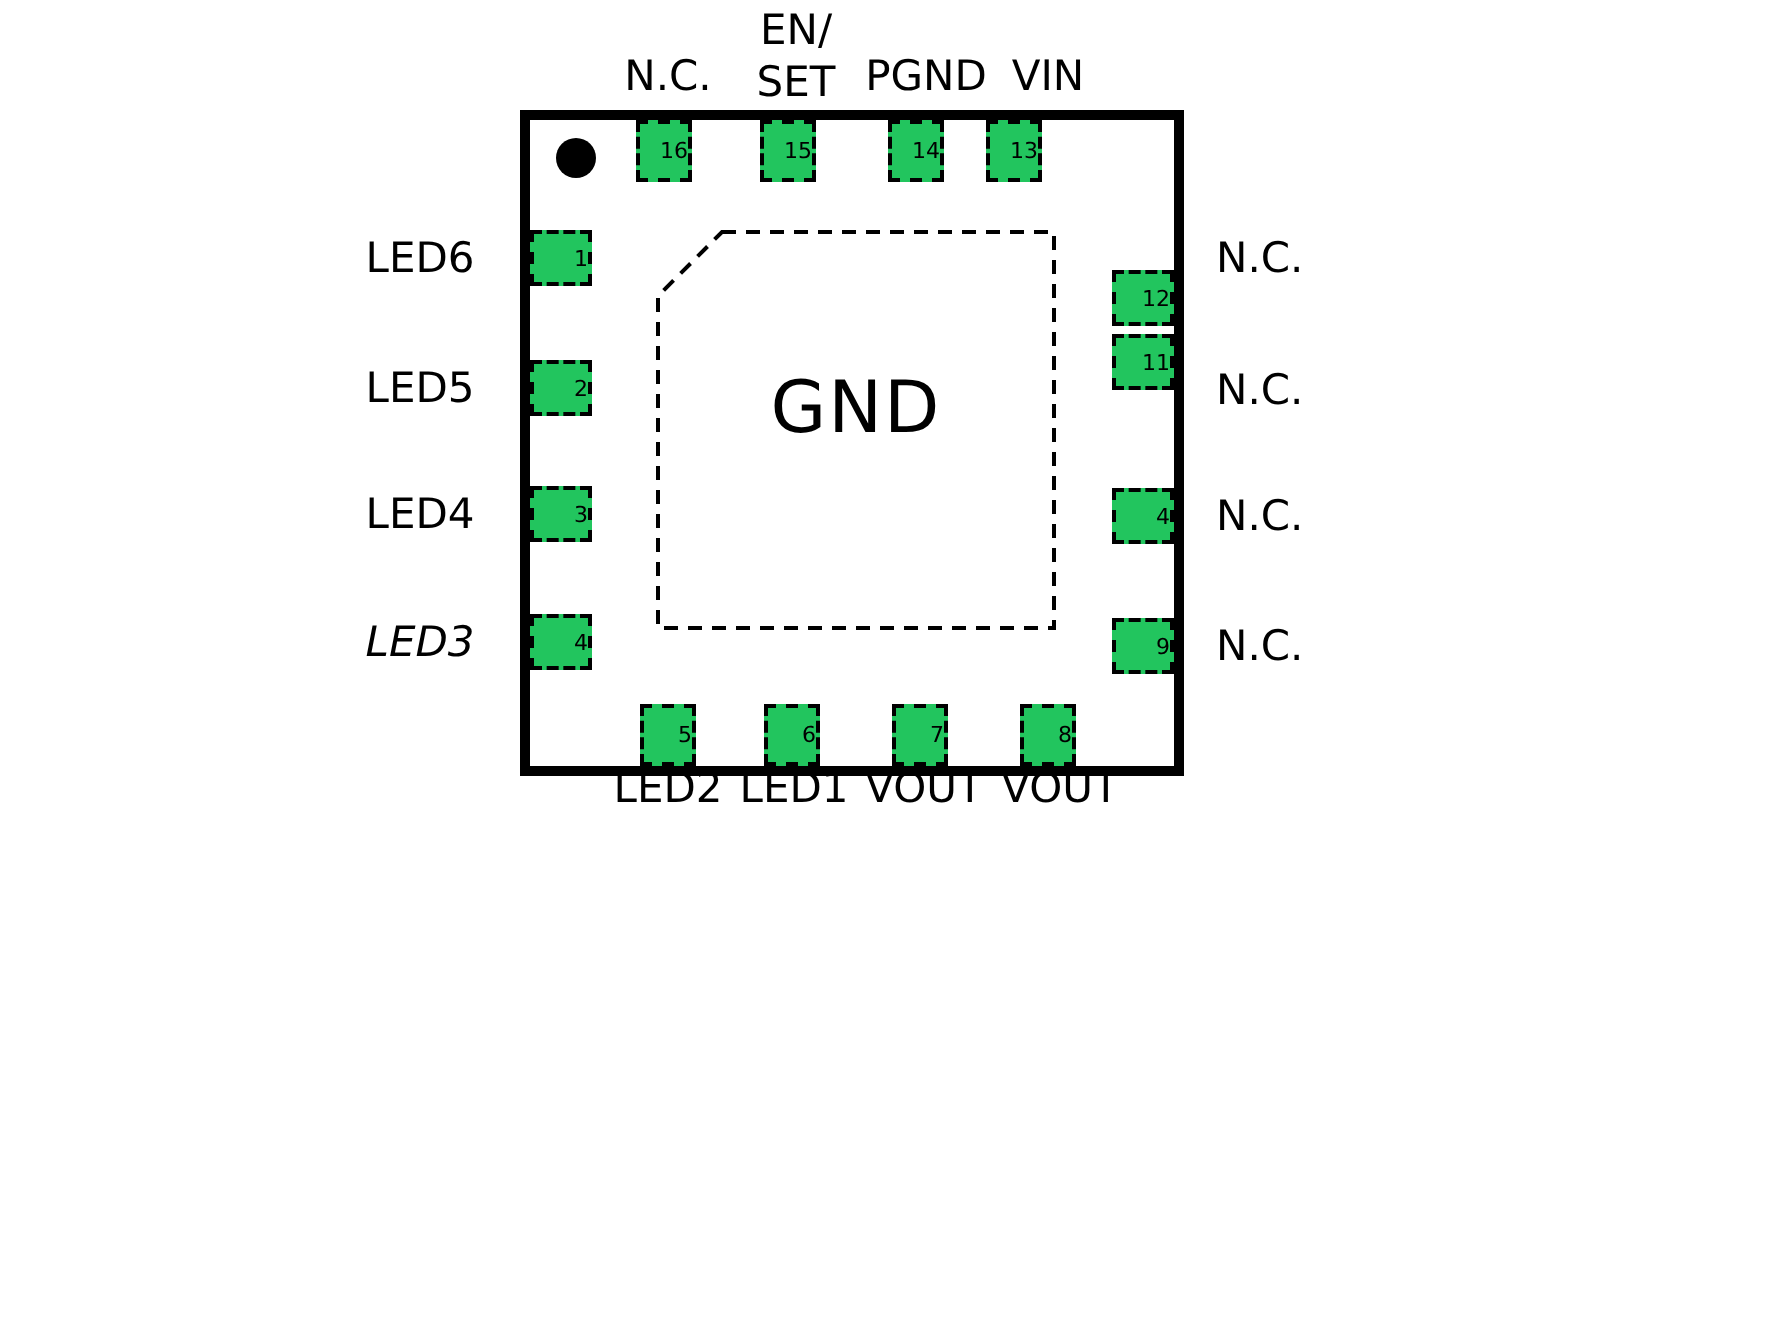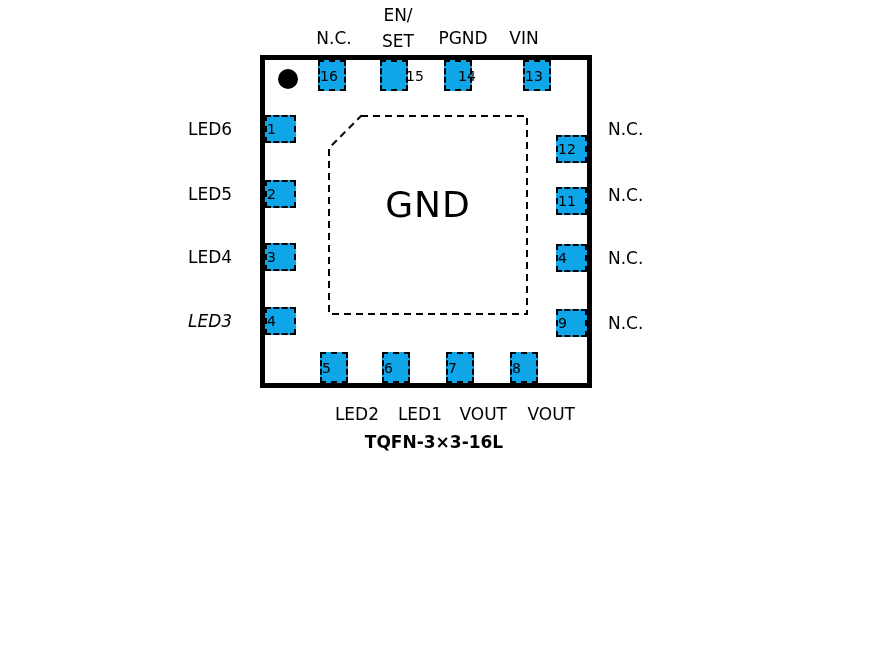--- a/index.html
+++ b/index.html
@@ -30,31 +30,31 @@
     box-sizing: border-box;
     background: #fff;
   }
   
   .pin {
     position: absolute;
     border: 2px dashed #000;
     box-sizing: border-box;
     display: flex;
     align-items: center;
-    justify-content: flex-start;
-    font-size: 14px;
-    background: #0ea5e9;
+    justify-content: flex-end;
+    font-size: 11px;
+    background: #22c55e;
   }
   .pin-top    { width: 28px; height: 31px; top: 0; }
   .pin-bottom { width: 28px; height: 31px; bottom: 0; }
   .pin-left   { width: 31px; height: 28px; left: 0; }
   .pin-right  { width: 31px; height: 28px; right: 0; }
-  .pt0 { left: 53px; }  .pt1 { left: 115px; padding-left: 24px; } .pt2 { left: 179px; padding-left: 12px; } .pt3 { left: 258px; }
+  .pt0 { left: 53px; }  .pt1 { left: 115px; padding-left: 24px; } .pt2 { left: 179px; padding-left: 12px; } .pt3 { left: 228px; }
   .pl0 { top: 55px; }   .pl1 { top: 120px; }  .pl2 { top: 183px; }  .pl3 { top: 247px; }
-  .pr0 { top: 55px; margin-top: 20px; }   .pr1 { top: 127px; margin-left: 27px; }  .pr2 { top: 184px; }  .pr3 { top: 249px; }
+  .pr0 { top: 55px; margin-top: 20px; }   .pr1 { top: 107px; margin-left: 27px; }  .pr2 { top: 184px; }  .pr3 { top: 249px; }
   .pb0 { left: 55px; }  .pb1 { left: 117px; } .pb2 { left: 181px; } .pb3 { left: 245px; }
   
   .dot {
     position: absolute;
     left: 13px;
     top: 9px;
     width: 20px;
     height: 20px;
     border-radius: 50%;
     background: #000;
@@ -73,34 +73,34 @@
     top: 124px;
     width: 200px;
     text-align: center;
     font-size: 36px;
     font-weight: normal;
     letter-spacing: 1px;
   }
   
   .lbl {
     position: absolute;
-    font-size: 17px;
+    font-size: 21px;
     line-height: 20px;
     white-space: pre-line;
   }
   .lbl-left  { width: 100px; text-align: center; left: 160px; }
   .ll0 { top: 119px; } .ll1 { top: 184px; } .ll2 { top: 247px; } .ll3 { top: 311px; font-style: italic; }
   .lbl-right { left: 608px; }
   .lr0 { top: 119px; } .lr1 { top: 185px; } .lr2 { top: 248px; } .lr3 { top: 313px; }
   .lbl-top   { width: 90px; text-align: center; top: 28px; }
   .lt0 { left: 289px; }
   .lt1 { left: 353px; top: 2px; line-height: 26px; }
   .lt2 { left: 418px; }
   .lt3 { left: 479px; }
-  .lbl-bottom { width: 90px; text-align: right; top: 404px; }
+  .lbl-bottom { width: 90px; text-align: center; top: 384px; }
   .lb0 { left: 289px; } .lb1 { left: 352px; } .lb2 { left: 417px; } .lb3 { left: 485px; }
   
   .caption {
     position: absolute;
     left: 334px;
     top: 432px;
     width: 200px;
     text-align: center;
     font-size: 17px;
     font-weight: bold;
@@ -187,15 +187,14 @@
   <div class="lbl lbl-right lr0">N.C.</div>
   <div class="lbl lbl-right lr1">N.C.</div>
   <div class="lbl lbl-right lr2">N.C.</div>
   <div class="lbl lbl-right lr3">N.C.</div>
 
   <div class="lbl lbl-bottom lb0">LED2</div>
   <div class="lbl lbl-bottom lb1">LED1</div>
   <div class="lbl lbl-bottom lb2">VOUT</div>
   <div class="lbl lbl-bottom lb3">VOUT</div>
 
-  <div class="caption">TQFN-3×3-16L</div>
 
 </div>
 
 </body></html>

